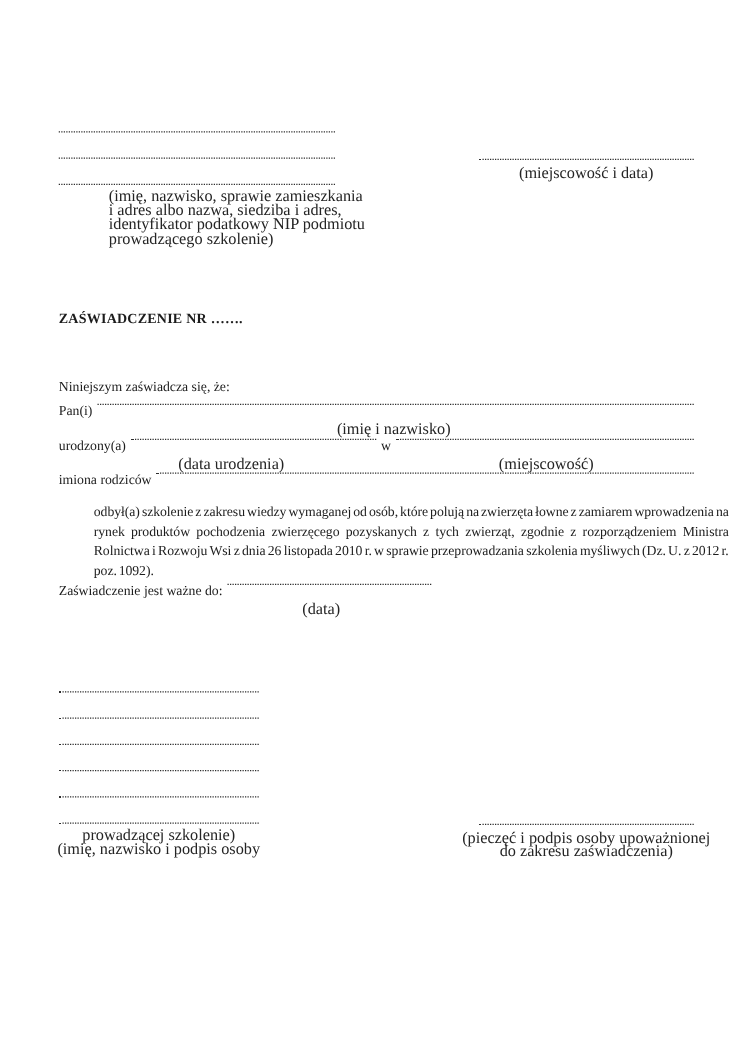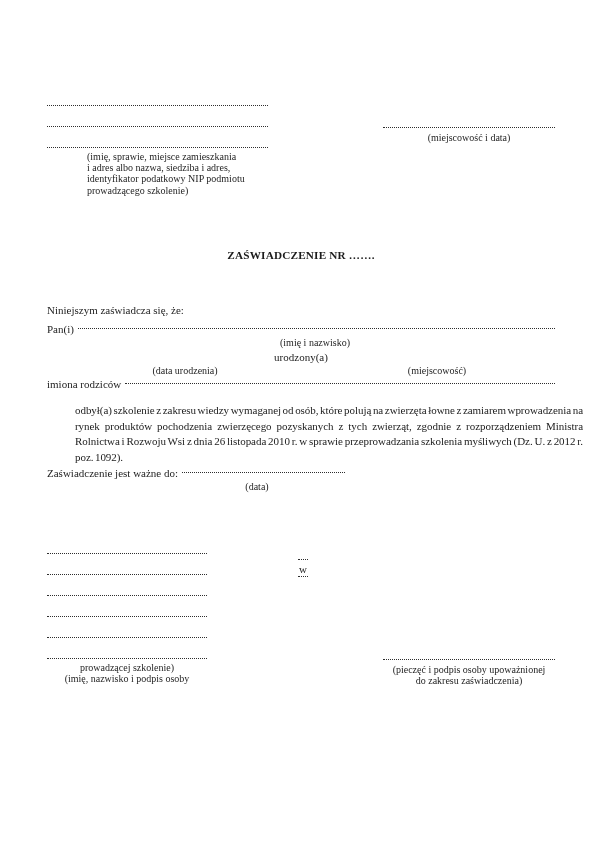--- a/index.html
+++ b/index.html
@@ -14,43 +14,42 @@
     width: 600px; height: 849px;
     background: #ffffff;
     overflow: hidden;
   }
   .dotline {
     position: absolute; height: 0;
     border-bottom: 1.6px dotted #2e2e2e;
   }
   .row {
     position: absolute;
-    display: flex; align-items: center;
+    display: flex; align-items: flex-start;
     font-size: 11px; line-height: 13px;
     white-space: nowrap;
   }
   .fill {
     flex: 1 1 auto;
     border-bottom: 1.6px dotted #2e2e2e;
     margin: 0 0 2.5px 4px;
     min-width: 10px;
   }
   .fill.fixed { flex: 0 0 196px; }
   .fill + .lbl { margin-left: 4px; }
   .caption {
     position: absolute;
-    font-size: 10px; line-height: 11.2px;
+    font-size: 13px; line-height: 11.2px;
     color: #242424;
   }
   .caption.center { text-align: center; }
   .cap-line { display: block; }
   .title {
     position: absolute;
     left: 47px; width: 508px;
-    text-align: center;
     font-weight: bold;
     font-size: 11.2px; line-height: 14px;
     letter-spacing: 0.2px;
   }
   .bodytext { position: absolute; font-size: 11px; line-height: 13px; }
   .paragraph {
     position: absolute;
     left: 47px; width: 508px;
     font-size: 11px; line-height: 15.6px;
     text-align: justify;
@@ -61,42 +60,42 @@
 </head>
 <body>
 
 <div class="page">
 
   <div class="dotline" style="left:47px; top:105px; width:221px;"></div>
   <div class="dotline" style="left:47px; top:126px; width:221px;"></div>
   <div class="dotline" style="left:47px; top:147px; width:221px;"></div>
 
   <div class="caption" style="left:87px; top:151px;">
-    <span class="cap-line">(imię, sprawie, miejsce zamieszkania</span>
+    <span class="cap-line">(imię, nazwisko, sprawie zamieszkania</span>
     <span class="cap-line">i adres albo nazwa, siedziba i adres,</span>
     <span class="cap-line">identyfikator podatkowy NIP podmiotu</span>
     <span class="cap-line">prowadzącego szkolenie)</span>
   </div>
 
   <div class="dotline" style="left:383px; top:127px; width:172px;"></div>
   <div class="caption center" style="left:383px; top:132px; width:172px;">(miejscowość i data)</div>
 
   <div class="title" style="top:248px;">
     <div>ZAŚWIADCZENIE NR …….</div>
   </div>
 
   <div class="bodytext" style="left:47px; top:304px;">Niniejszym zaświadcza się, że:</div>
 
   <div class="row" style="left:47px; top:323px; width:508px;">
     <span class="lbl">Pan(i)</span>
     <span class="fill"></span>
   </div>
   <div class="caption center" style="left:47px; top:337px; width:536px;">(imię i nazwisko)</div>
 
-  <div class="row" style="left:47px; top:351px; width:508px;flex-direction:column;">
+  <div class="row" style="left:47px; top:351px; width:508px;">
     <span class="lbl">urodzony(a)</span>
     <span class="fill fixed"></span>
     <span class="lbl">w</span>
     <span class="fill"></span>
   </div>
   <div class="caption center" style="left:110px; top:365px; width:150px;">(data urodzenia)</div>
   <div class="caption center" style="left:362px; top:365px; width:150px;">(miejscowość)</div>
 
   <div class="row" style="left:47px; top:378px; width:508px;">
     <span class="lbl">imiona rodziców</span>

